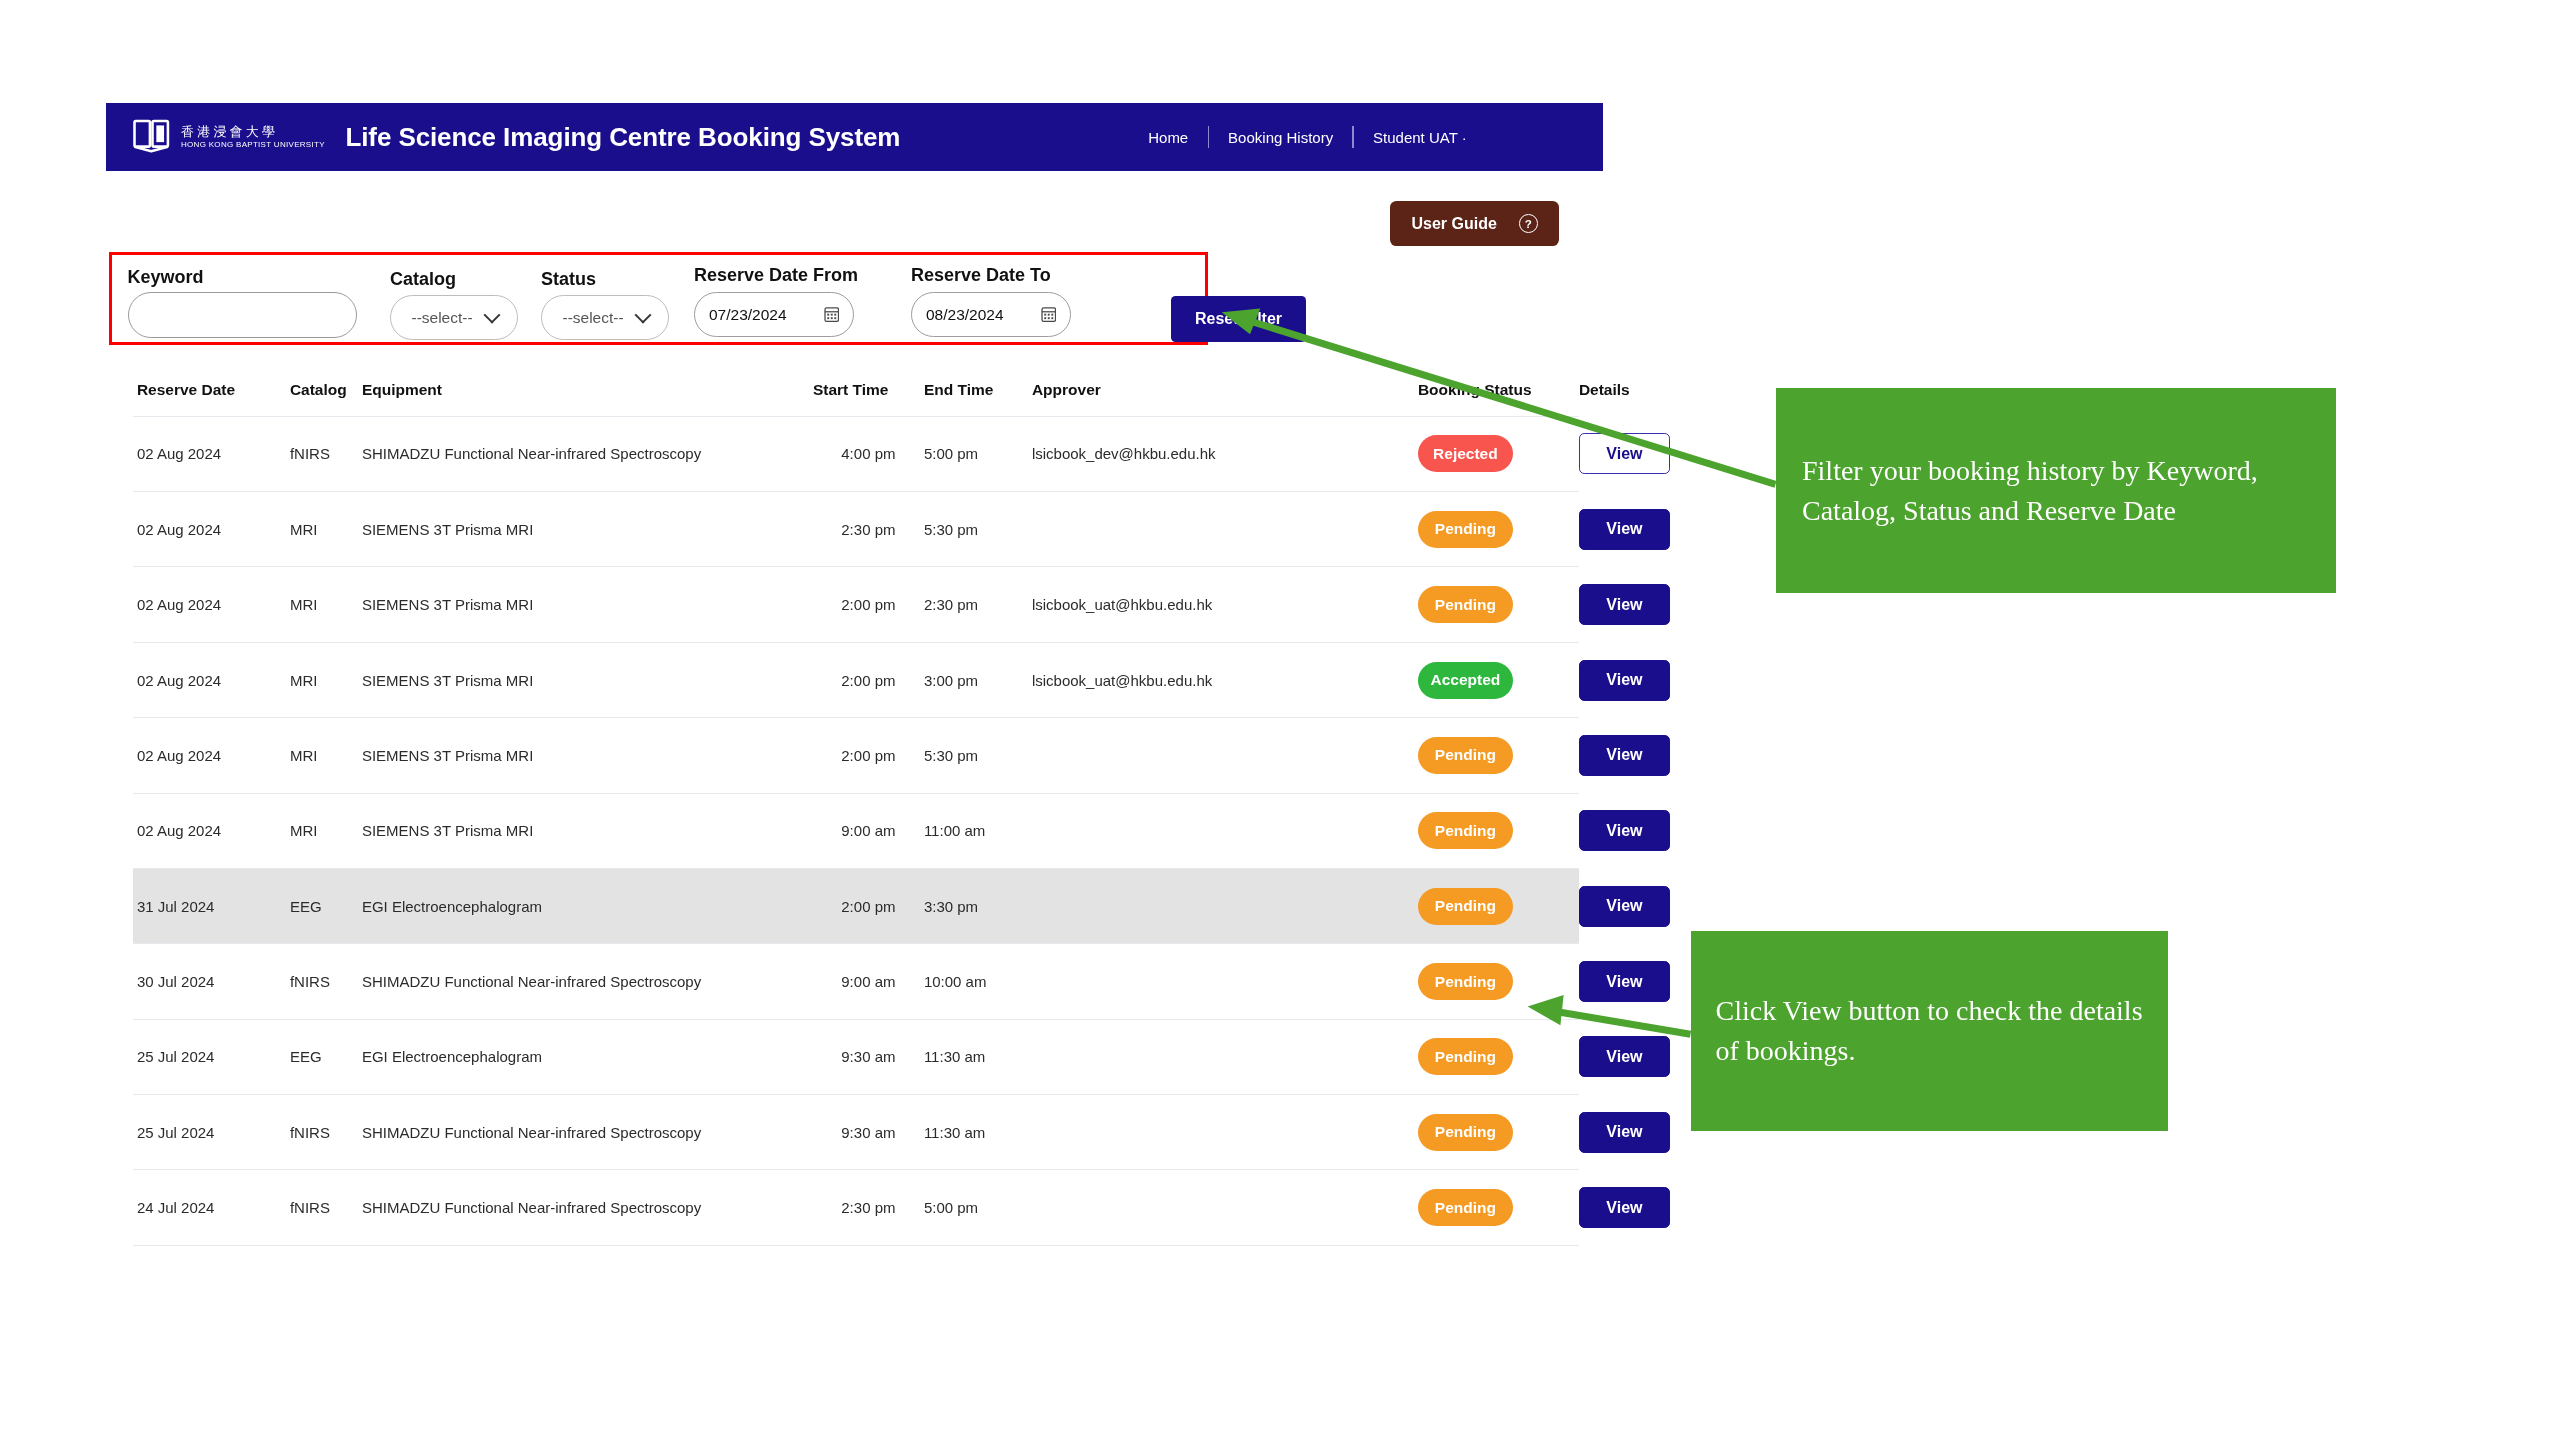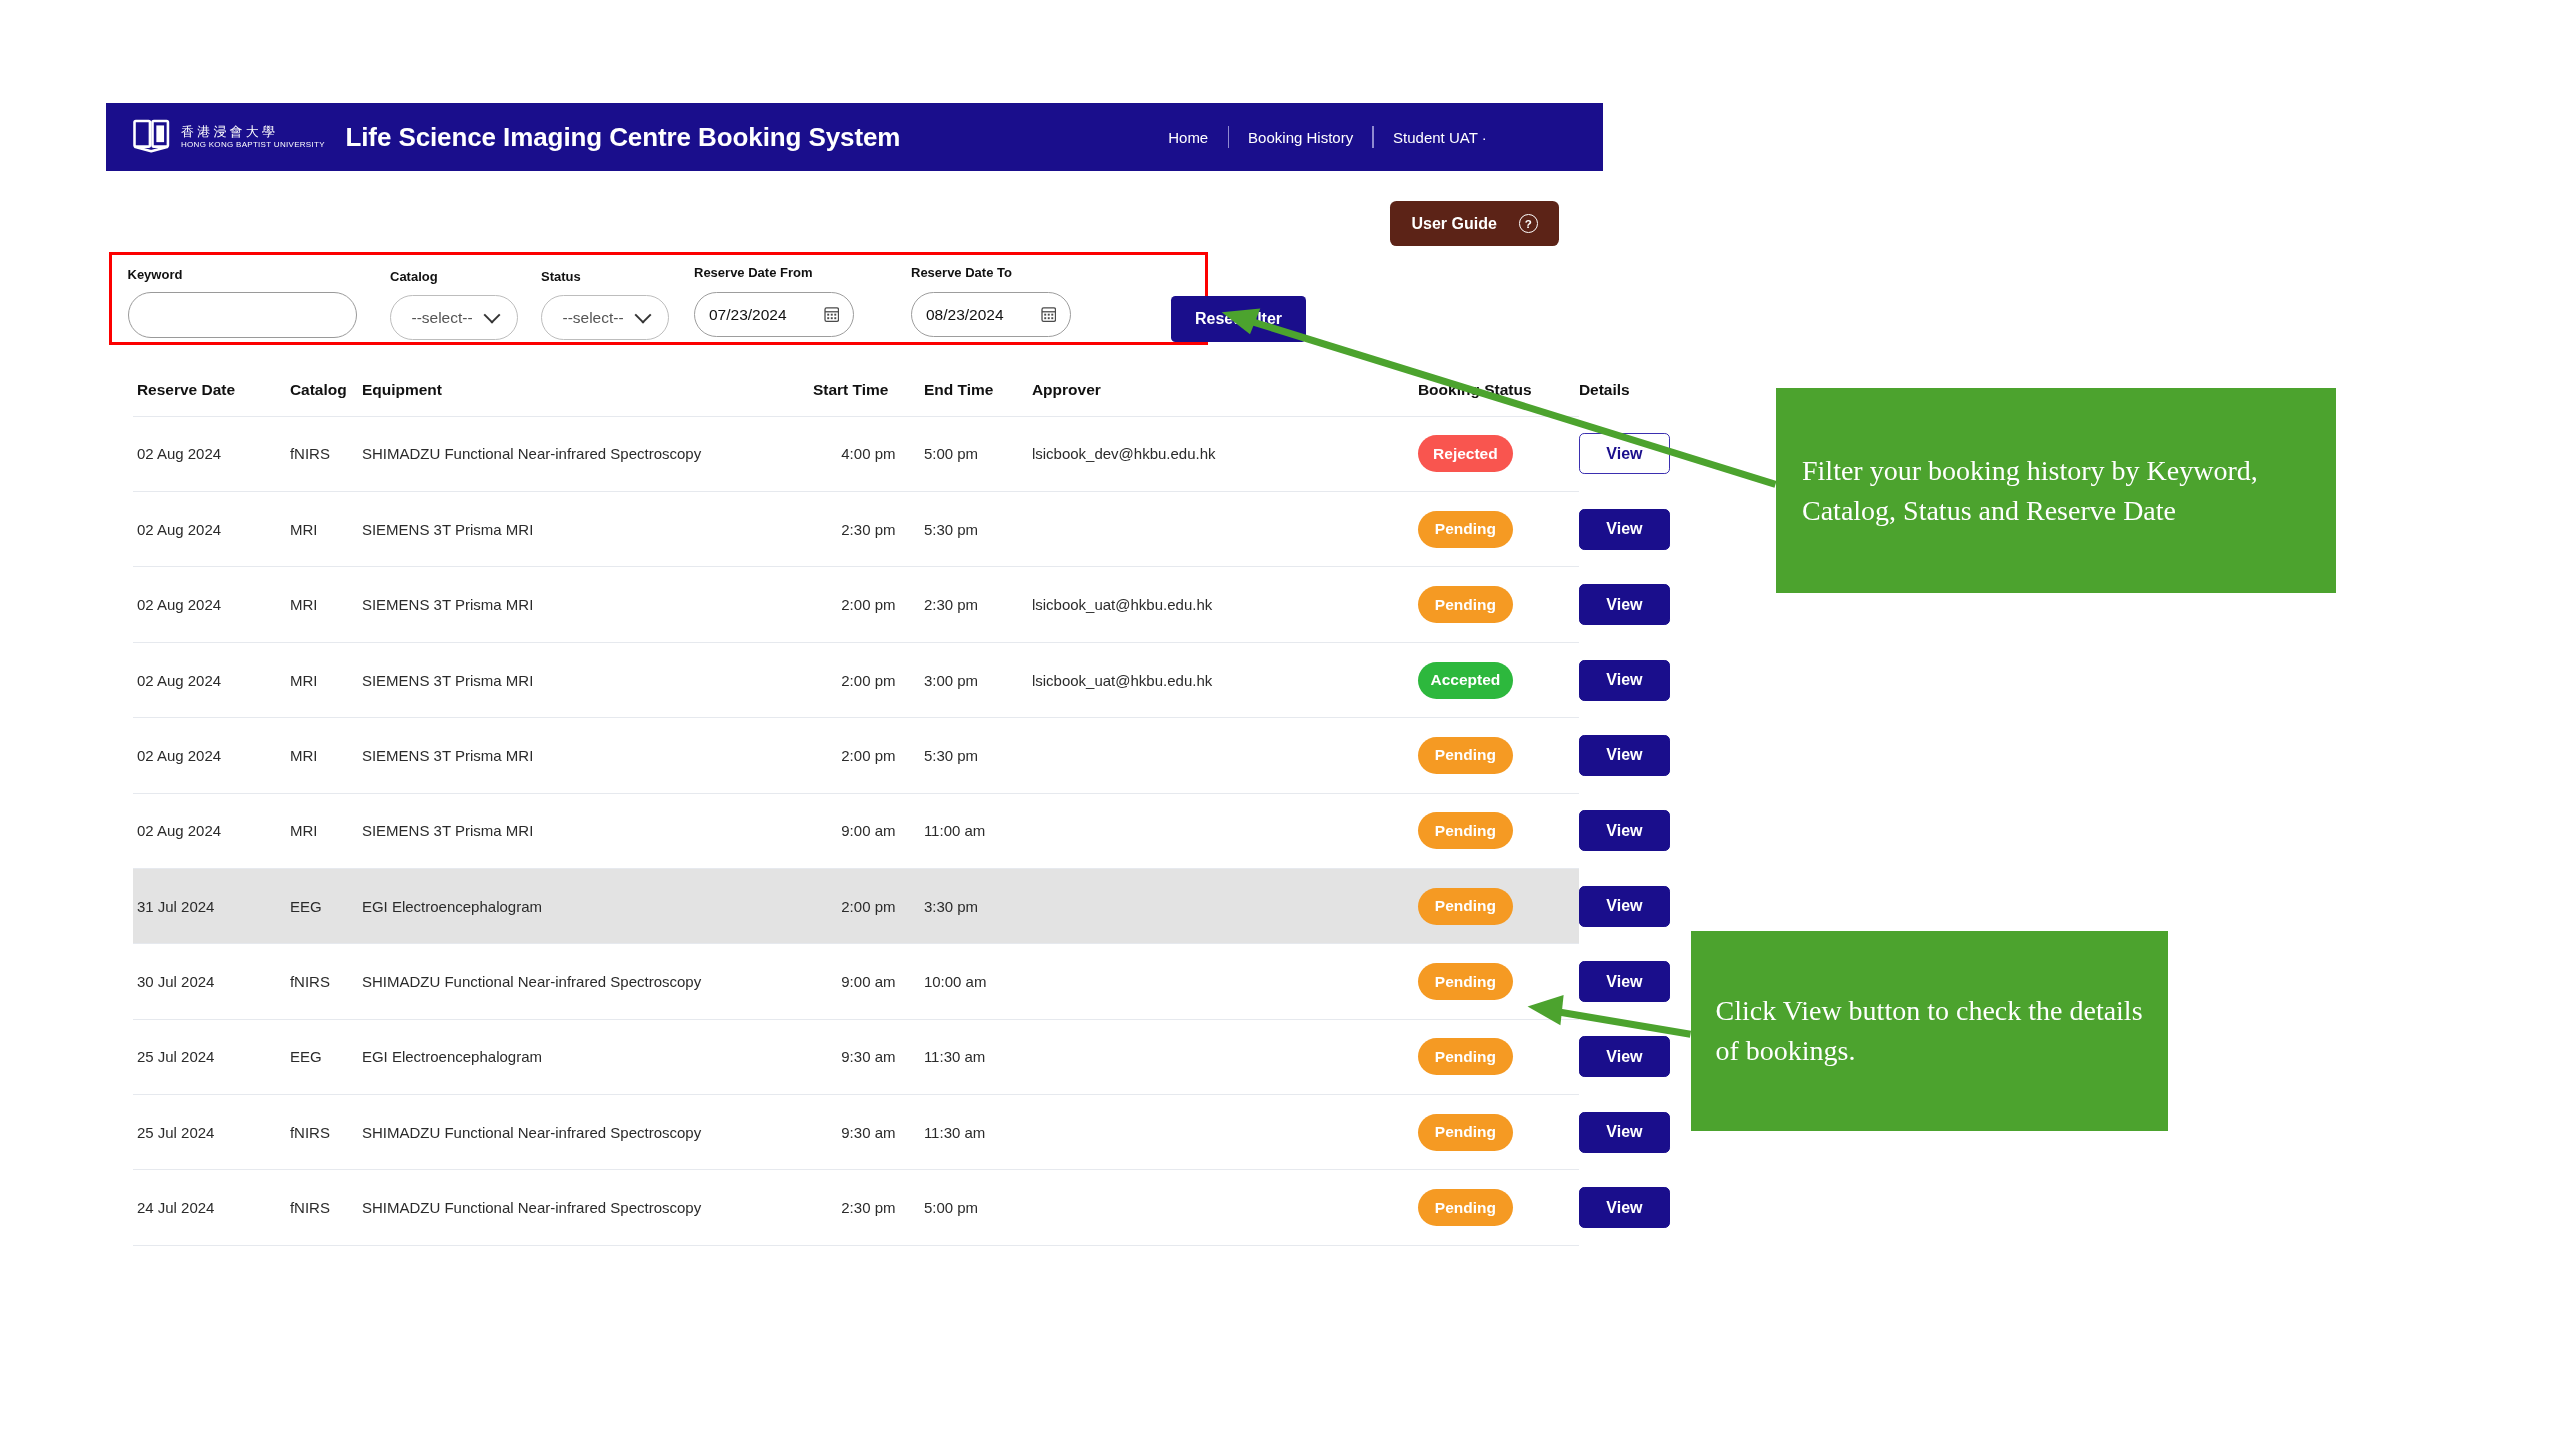--- a/index.html
+++ b/index.html
@@ -23,21 +23,21 @@
   #brand-block{display:flex;align-items:center;margin-left:27px;}
   #logo-icon{width:39px;height:36px;flex:none;position:relative;}
   #logo-text{margin-left:9px;color:#ffffff;}
   .logo-cn{font-size:13px;letter-spacing:3.2px;line-height:1.05;white-space:nowrap;font-family:"DejaVu Sans",sans-serif;}
   .logo-en{font-size:8px;letter-spacing:0.3px;line-height:1.15;white-space:nowrap;margin-top:1.9px;}
   #app-title{
     margin-left:20.6px;color:#ffffff;font-size:26px;font-weight:bold;
     letter-spacing:-0.1px;white-space:nowrap;
   }
   #nav-links{
-    position:absolute;right:97px;top:50%;transform:translateY(-50%);
+    position:absolute;right:117px;top:50%;transform:translateY(-50%);
     display:flex;align-items:center;justify-content:space-between;
   }
   .nav-link{
     color:#ffffff;font-size:15px;white-space:nowrap;text-decoration:none;
     padding:0 19.3px;
   }
   .nav-div{width:1.3px;height:22px;background:#8f8ad0;}
 
   
   #user-guide-btn{
@@ -50,21 +50,21 @@
     display:inline-flex;align-items:center;justify-content:center;
     width:16.7px;height:16.7px;border:1.3px solid #fff;border-radius:50%;
     font-size:11.6px;font-weight:bold;line-height:1;
   }
 
   
   #filter-bar{
     position:absolute;left:109px;top:252px;width:1099px;height:93px;
     border:3.9px solid #fc0000;background:#fff;box-sizing:border-box;
   }
-  .f-label{position:absolute;font-size:13px;font-weight:bold;color:#111;white-space:nowrap;}
+  .f-label{position:absolute;font-size:18px;font-weight:bold;color:#111;white-space:nowrap;}
   .f-ctl{position:absolute;}
   .txtbox{
     width:229px;height:46px;border:1.3px solid #9a9a9a;border-radius:23px;
     background:#fff;box-sizing:border-box;
   }
   .selbox{
     width:128px;height:45px;border:1.3px solid #bdbdbd;border-radius:22.5px;background:#fff;
     box-sizing:border-box;display:flex;align-items:center;justify-content:center;gap:11.6px;
     font-size:15.5px;color:#555;
   }

